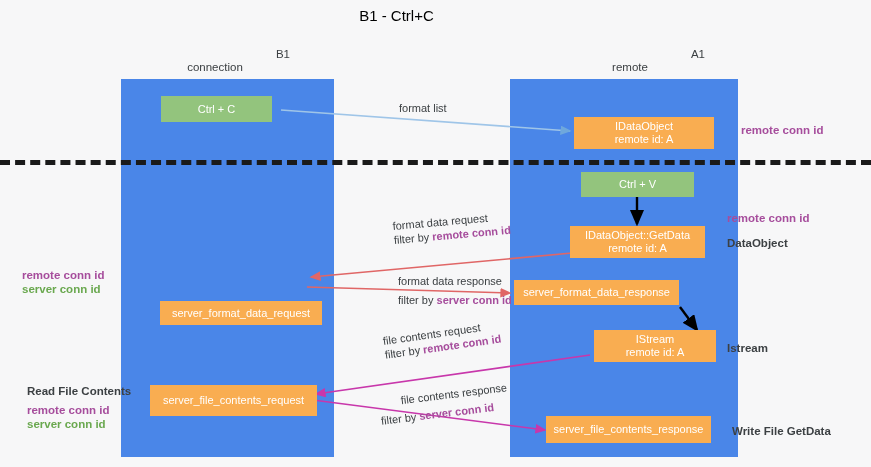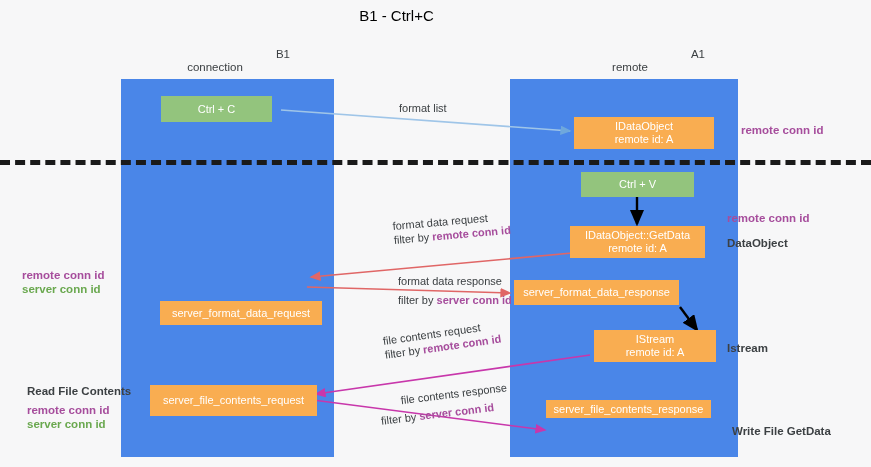--- a/index.html
+++ b/index.html
@@ -137,21 +137,21 @@
 
   <div class="box orange" style="left:514px;top:280px;width:165px;height:25px;">server_format_data_response</div>
 
   <div class="box orange" style="left:594px;top:330px;width:122px;height:32px;flex-direction:column;">
     <span class="two">IStream</span>
     <span class="two">remote id: A</span>
   </div>
 
   <div class="box orange" style="left:150px;top:385px;width:167px;height:31px;">server_file_contents_request</div>
 
-  <div class="box orange" style="left:546px;top:400px;width:165px;height:18px;">server_file_contents_response</div>
+  <div class="box orange" style="left:546px;top:416px;width:165px;height:27px;">server_file_contents_response</div>
 
   <div class="sidelabel purple" style="left:741px;top:123px;">remote conn id</div>
 
   <div class="sidelabel purple" style="left:727px;top:211px;">remote conn id</div>
 
   <div class="sidelabel plain" style="left:727px;top:236px;">DataObject</div>
 
   <div class="sidelabel plain" style="left:727px;top:341px;">Istream</div>
 
   <div class="sidelabel plain" style="left:732px;top:424px;">Write File GetData</div>

